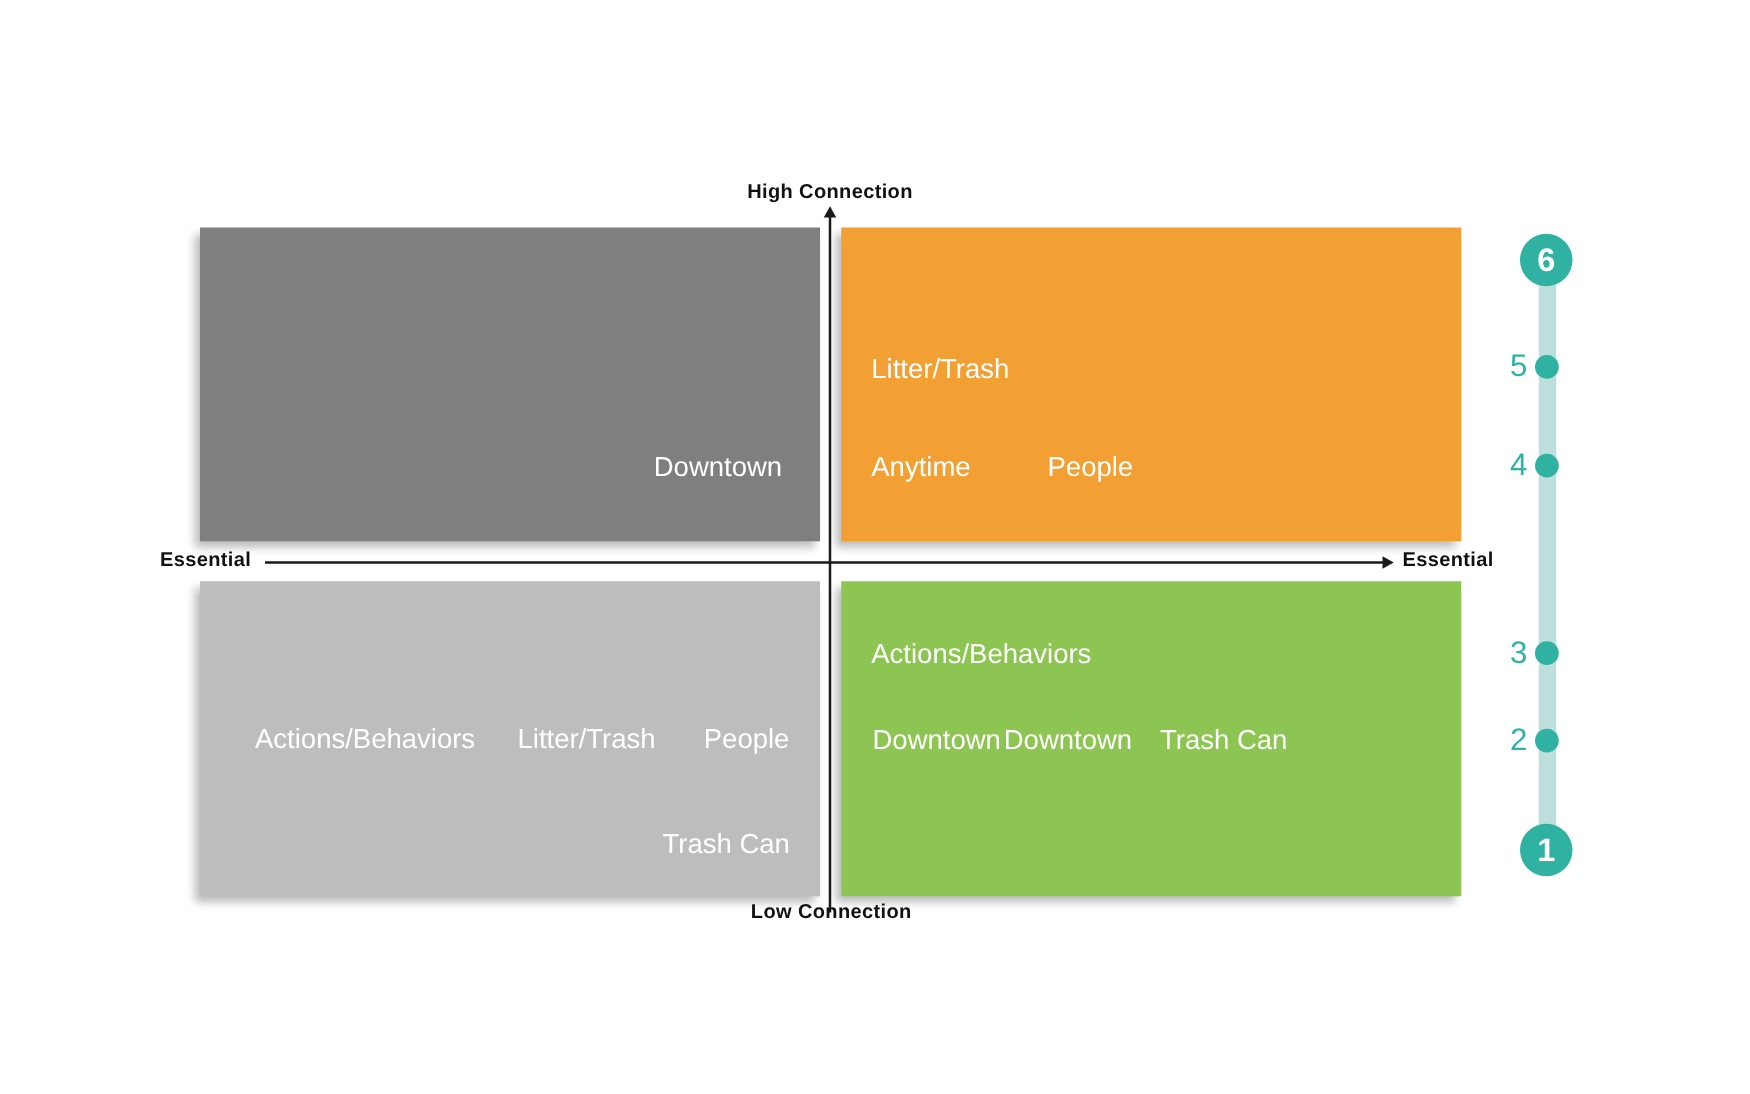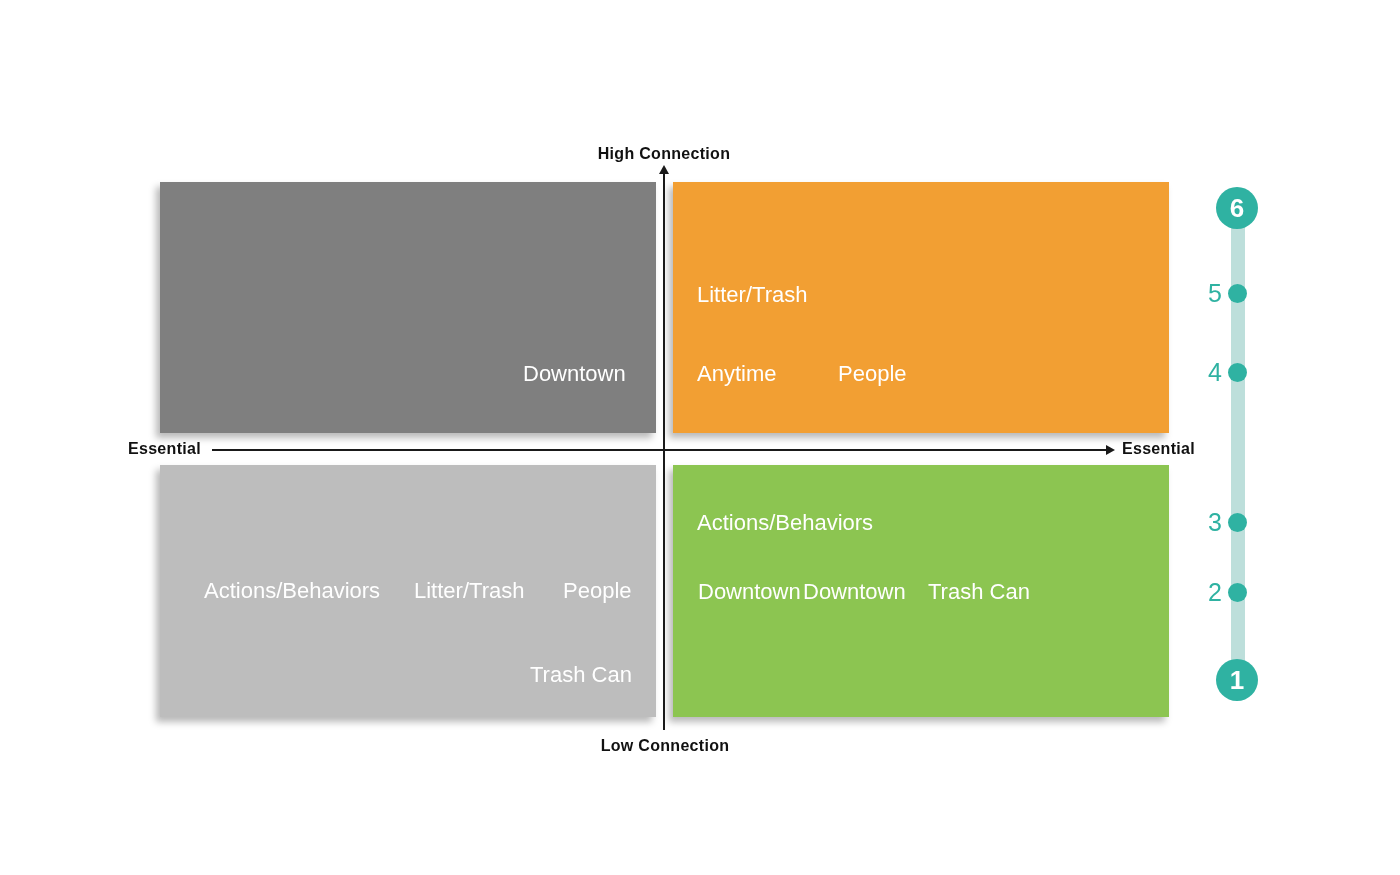--- a/index.html
+++ b/index.html
@@ -63,21 +63,21 @@
   }
   .axis-label {
     position: absolute;
     color: #111111;
     font-size: 16px;
     font-weight: bold;
     letter-spacing: 0.3px;
     white-space: nowrap;
   }
   .axis-label.top    { left: 664px; top: 145px; transform: translateX(-50%); }
-  .axis-label.bottom { left: 665px; top: 737px; transform: translateX(-50%); }
+  .axis-label.bottom { left: 665px; top: 721px; transform: translateX(-50%); }
   .axis-label.left   { left: 128px; top: 440px; }
   .axis-label.right  { left: 1122px; top: 440px; text-align: center; }
   
   .scale-track {
     position: absolute;
     left: 1231px; top: 205px;
     width: 14px; height: 472px;
     background: #bddfdb;
     border-radius: 8px;
   }

